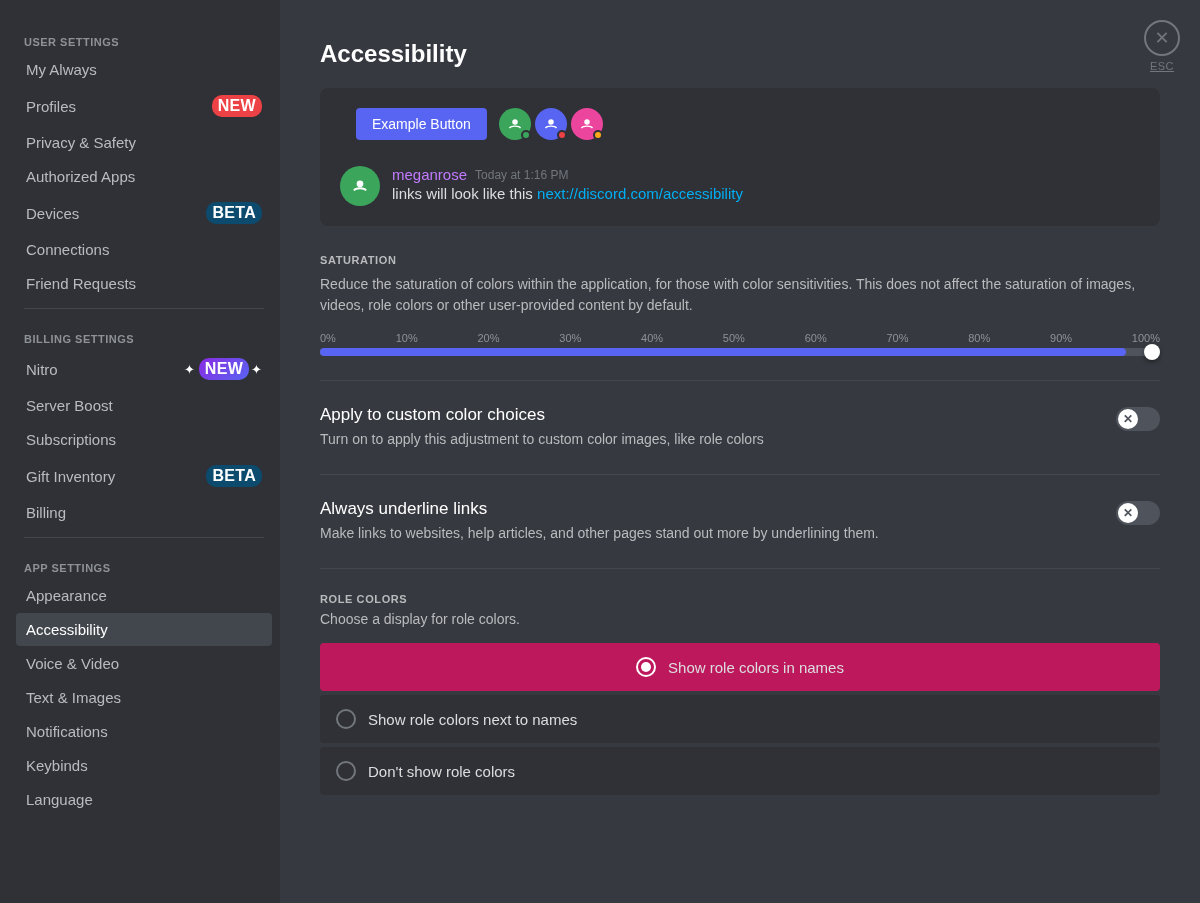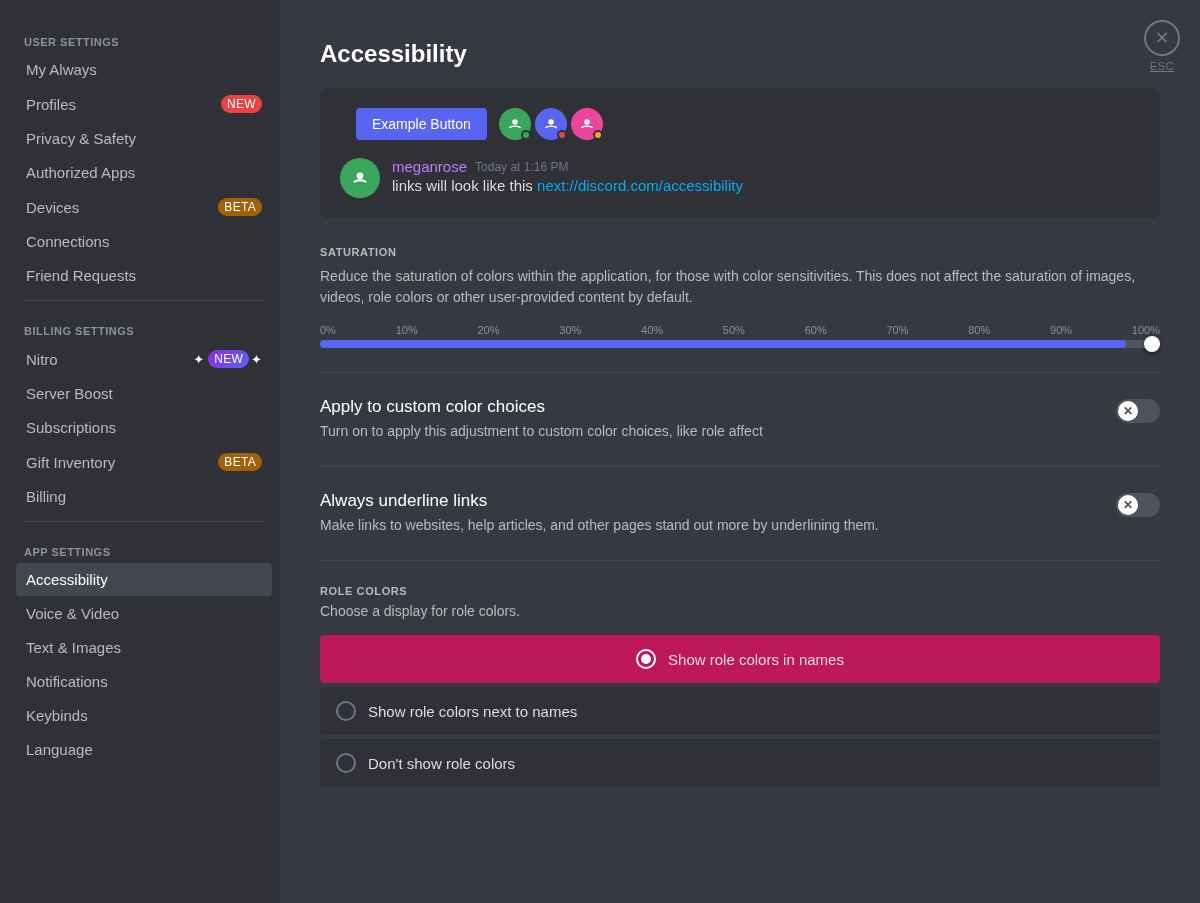--- a/index.html
+++ b/index.html
@@ -45,33 +45,33 @@
       color: #b9bbbe;
       margin: 1px 0;
     }
     .sidebar-item.active {
       background: #42464d;
       color: #fff;
       font-weight: 500;
     }
 
     .badge {
-      font-size: 12px;
-      font-weight: 400;
+      font-size: 16px;
+      font-weight: 700;
       padding: 2px 6px;
       border-radius: 10px;
       text-transform: uppercase;
       letter-spacing: 0.3px;
     }
     .badge-new {
       background: #ed4245;
       color: #fff;
     }
     .badge-beta {
-      background: #a16207;
+      background: #0c4a6e;
       color: #fff;
     }
     .badge-nitro {
       background: linear-gradient(135deg, #8A2BE2, #5865f2);
       color: #fff;
       position: relative;
     }
 
     .sidebar-divider {
       height: 1px;
@@ -102,21 +102,21 @@
     .preview-box {
       background: #2f3136;
       border-radius: 8px;
       padding: 20px;
       margin-bottom: 28px;
     }
     .preview-top {
       display: flex;
       align-items: center;
       gap: 12px;
-      margin-bottom: 18px;
+      margin-bottom: 26px;
       padding-left: 16px;
     }
     .example-button {
       background: #5865f2;
       color: #fff;
       border: none;
       border-radius: 4px;
       padding: 8px 16px;
       font-size: 14px;
       font-weight: 500;
@@ -447,20 +447,23 @@
     <span class="badge badge-beta">BETA</span>
   </div>
   <div class="sidebar-item">
     <span>Billing</span>
   </div>
 
   <div class="sidebar-divider"></div>
 
   <div class="sidebar-section-label">App Settings</div>
 
+  <div class="sidebar-item">
+    <span>Appearance</span>
+  </div>
   <div class="sidebar-item active">
     <span>Accessibility</span>
   </div>
   <div class="sidebar-item">
     <span>Voice &amp; Video</span>
   </div>
   <div class="sidebar-item">
     <span>Text &amp; Images</span>
   </div>
   <div class="sidebar-item">
@@ -558,21 +561,21 @@
         <div class="slider-thumb"></div>
       </div>
     </div>
   </div>
 
   <div class="section-divider"></div>
 
   <div class="toggle-row">
     <div class="toggle-content">
       <div class="toggle-title">Apply to custom color choices</div>
-      <div class="toggle-desc">Turn on to apply this adjustment to custom color choices, like role affect</div>
+      <div class="toggle-desc">Turn on to apply this adjustment to custom color images, like role colors</div>
     </div>
     <div class="toggle-switch">
       <div class="toggle-track off">
         <div class="toggle-knob">
           <span class="toggle-x">✕</span>
         </div>
       </div>
     </div>
   </div>
 

